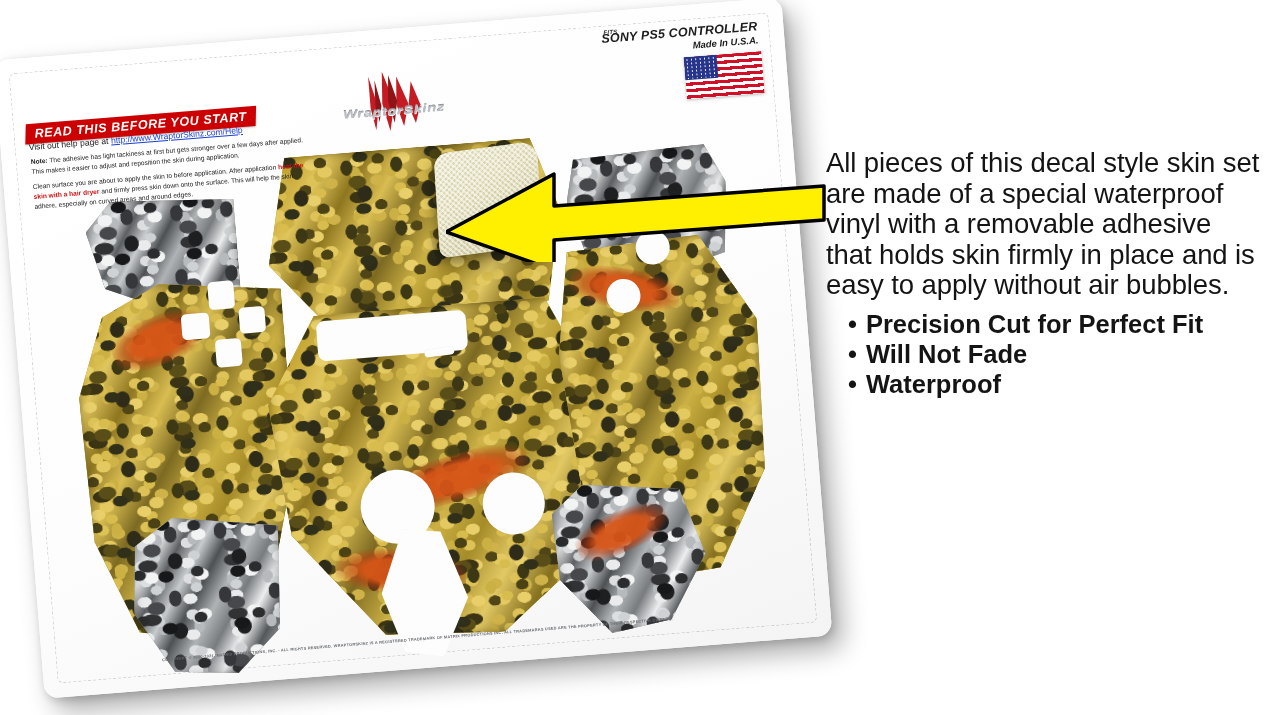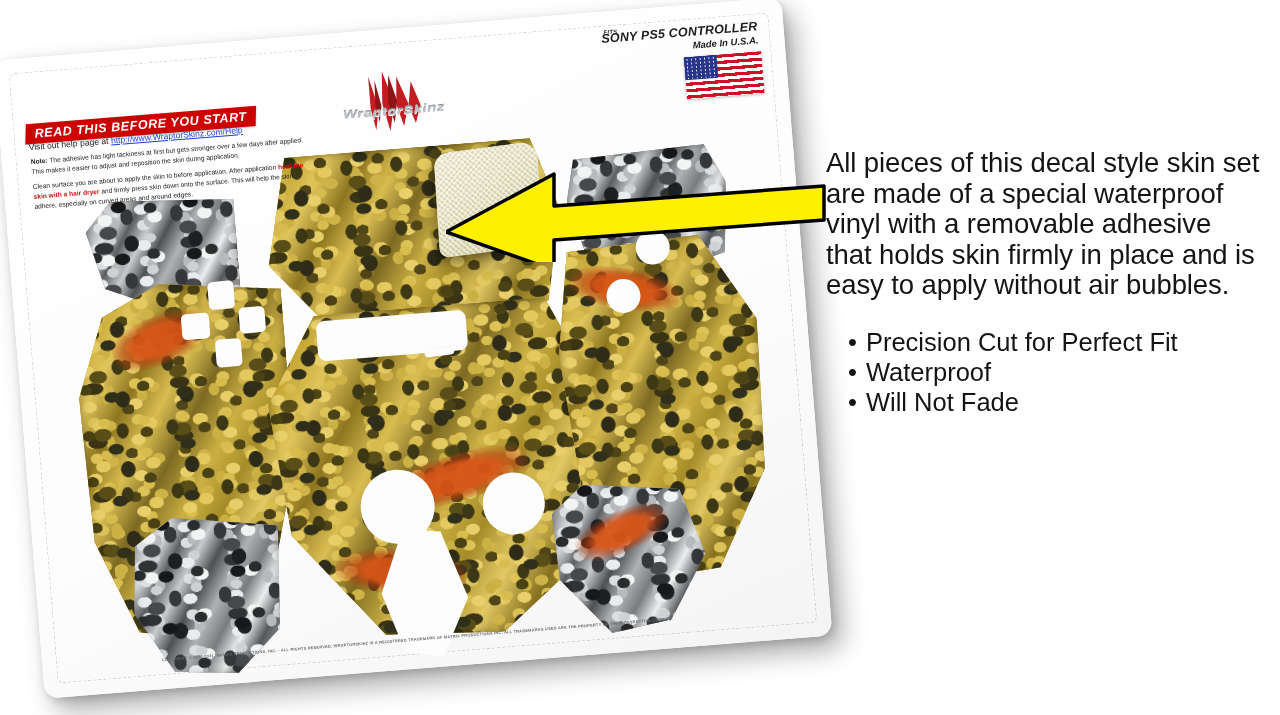--- a/index.html
+++ b/index.html
@@ -291,23 +291,24 @@
     left: 826px; top: 148px;
     width: 436px;
   }
   .copy-para {
     font-size: 27.5px;
     line-height: 1.11;
     color: #141414;
     letter-spacing: -.1px;
   }
   .bullets {
-    margin-top: 26px;
+    margin-top: 8px;
     margin-left: 22px;
     list-style: none;
+    font-weight: bold;
   }
   .bullets li {
     font-size: 25.5px;
     line-height: 1.18;
     color: #141414;
     white-space: nowrap;
   }
   .bullets li::before {
     content: "\2022";
     margin-right: 9px;
@@ -428,18 +429,18 @@
   <div class="arrow">
     <svg viewBox="0 0 380 110" width="380" height="110">
       <polygon points="0,80 108,22 108,54 378,34 378,68 108,88 108,118" fill="#ffef00" stroke="#000000" stroke-width="3.5" stroke-linejoin="round"></polygon>
     </svg>
   </div>
 
   <div class="copy">
     <div class="copy-para">All pieces of this decal style skin set are made of a special waterproof vinyl with a removable adhesive that holds skin firmly in place and is easy to apply without air bubbles.</div>
     <ul class="bullets">
       <li>Precision Cut for Perfect Fit</li>
+      <li>Will Not Fade</li>
       <li>Waterproof</li>
-      <li>Will Not Fade</li>
     </ul>
   </div>
 
 </div>
 
 </body></html>

